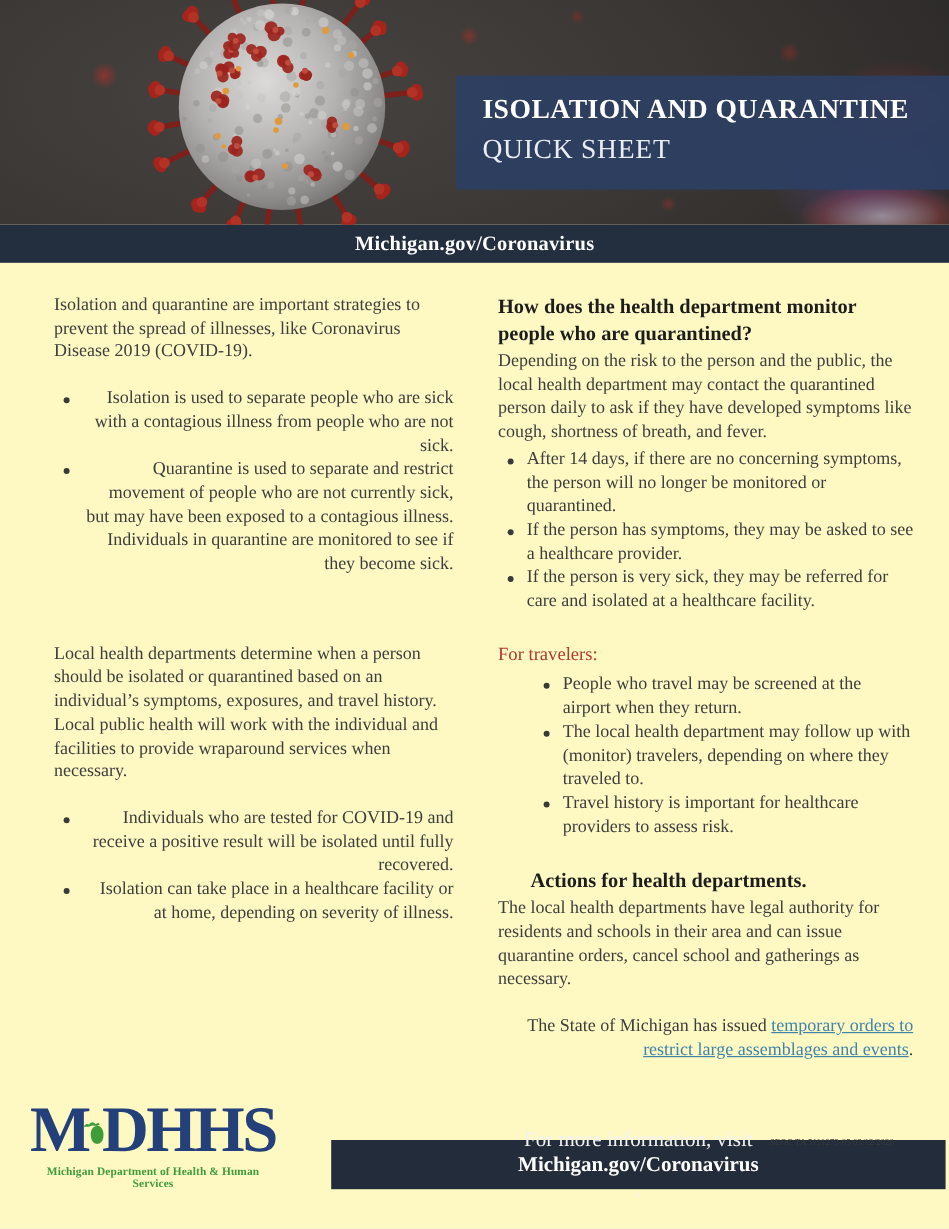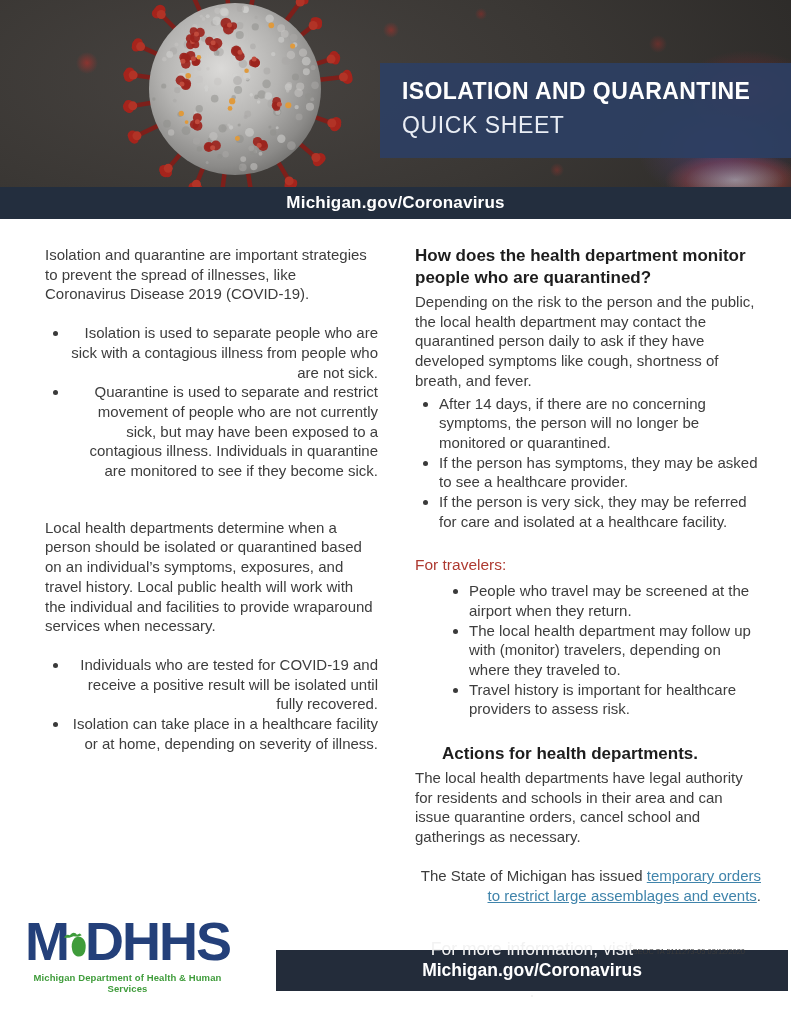--- a/index.html
+++ b/index.html
@@ -1,18 +1,18 @@
 <!DOCTYPE html>
 <html><head>
 <meta charset="utf-8">
 <style>
   html,body{margin:0;padding:0;background:#e9e9e9;}
   .page{
-    position:relative;width:791px;height:1024px;margin:0 auto;background:#ffffff;
-    font-family:Liberation Sans, sans-serif;color:#3d3d3d;overflow:hidden;
+    position:relative;width:791px;height:1024px;margin:0 auto;background:#fef9c3;
+    font-family:Liberation Serif, serif;color:#3d3d3d;overflow:hidden;
   }
   
   .hero{
     position:relative;width:791px;height:187px;overflow:hidden;
     background:
       radial-gradient(circle 11px at 87px 63px, rgba(200,45,40,.55), rgba(200,45,40,0) 100%),
       radial-gradient(circle 8px at 391px 30px, rgba(185,45,38,.50), rgba(185,45,38,0) 100%),
       radial-gradient(circle 6px at 481px 14px, rgba(170,40,35,.45), rgba(170,40,35,0) 100%),
       radial-gradient(circle 9px at 658px 44px, rgba(175,45,40,.40), rgba(175,45,40,0) 100%),
       radial-gradient(circle 7px at 557px 170px, rgba(185,50,42,.35), rgba(185,50,42,0) 100%),
@@ -37,21 +37,21 @@
   .content{display:flex;padding:26px 16px 0 45px;font-size:15px;line-height:19.7px;}
   .col-left{width:333px;}
   .col-right{width:346px;margin-left:37px;}
   p{margin:0;}
   h2{margin:0;font-size:17px;line-height:22px;font-weight:700;color:#1d1d1d;}
   .list{list-style:none;margin:0;padding:0;}
   .list li{position:relative;padding-left:24px;}
   .list li::before{content:"";position:absolute;left:8px;top:8px;width:5px;height:5px;border-radius:50%;background:#3a3a3a;}
   .nested{margin-left:30px;}
   .mt-line{margin-top:19px;text-align:right;}
-  .mt-big{margin-top:37px;}
+  .mt-big{margin-top:55px;}
   .mt-med{margin-top:24px;margin-left:27px;}
   .mt-sm{margin-top:3px;}
   .mt-xs{margin-top:6px;}
   .travelers{color:#ae3a31;font-size:15.5px;margin-top:24px;}
   .link{color:#4084ab;text-decoration:underline;cursor:pointer;}
   
   .logo{position:absolute;left:25px;top:908px;width:205px;text-align:center;}
   .logo-row{display:flex;align-items:flex-end;justify-content:center;height:62px;}
   .logo-letter{font-size:54px;font-weight:700;color:#24407a;letter-spacing:-2px;line-height:58px;}
   .logo-mi{width:44px;height:58px;margin:0 -3px -2px -5px;}

